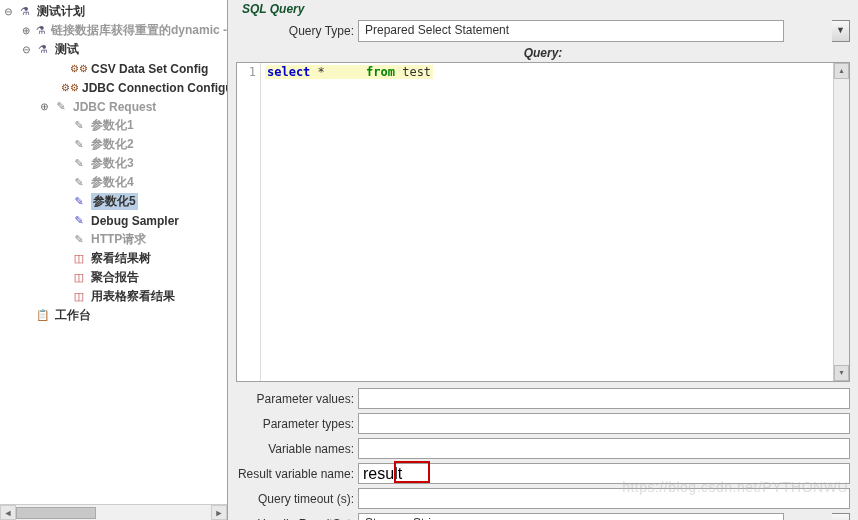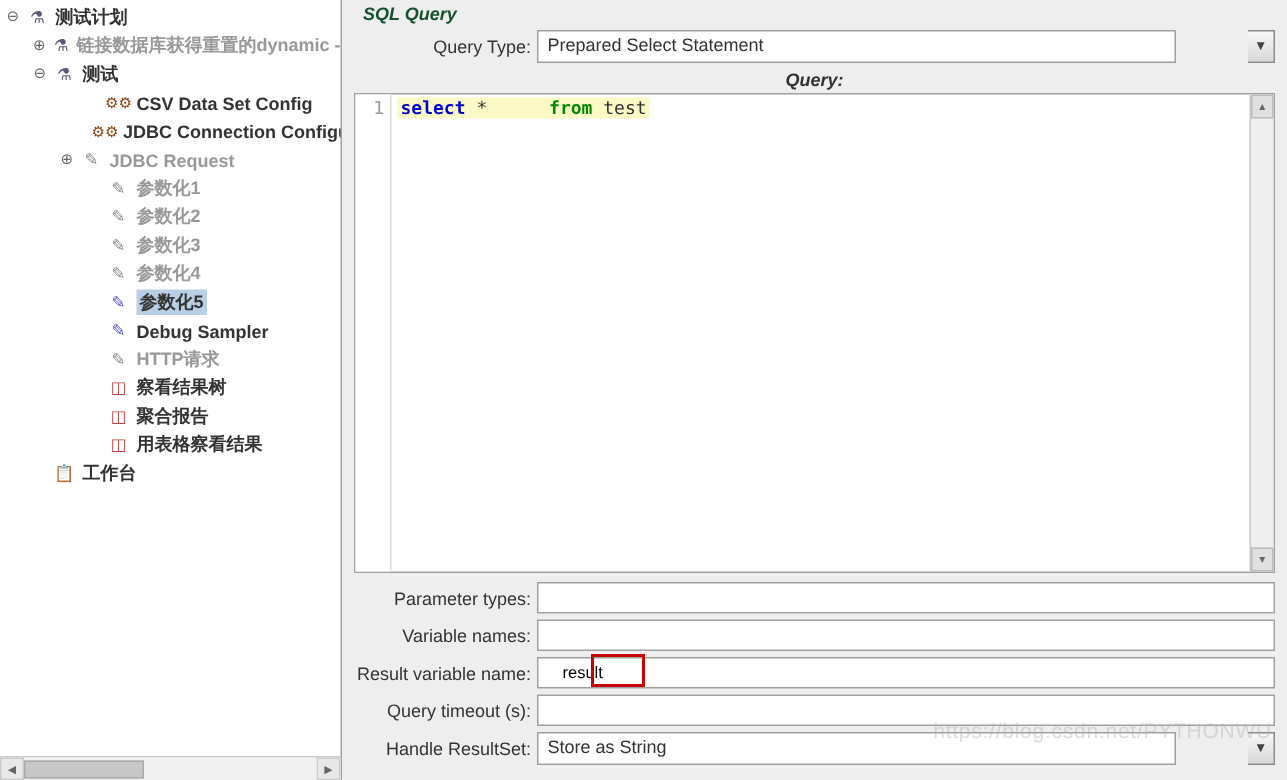--- a/index.html
+++ b/index.html
@@ -111,23 +111,23 @@
   width: 122px;
   text-align: right;
   padding-right: 4px;
   color: #333;
 }
 .field-input {
   flex: 1;
   height: 21px;
   border: 1px solid #a0a0a0;
   background: #fff;
-  padding: 0 16px;
+  padding: 0 4px;
   font-family: inherit;
-  font-size: 11px;
+  font-size: 16px;
 }
 .dropdown {
   flex: 1;
   display: flex;
   height: 22px;
   gap: 48px;
 }
 .dropdown-value {
   flex: 1;
   border: 1px solid #a0a0a0;
@@ -341,20 +341,24 @@
         </span>
       </div>
       <div class="editor-scroll">
         <div class="v-arrow">▴</div>
         <div class="v-track"></div>
         <div class="v-arrow">▾</div>
       </div>
     </div>
 
     <div class="field-row">
+      <div class="field-label">Parameter values:</div>
+      <input class="field-input" value="" style="">
+    </div>
+    <div class="field-row">
       <div class="field-label">Parameter types:</div>
       <input class="field-input" value="" style="">
     </div>
     <div class="field-row">
       <div class="field-label">Variable names:</div>
       <input class="field-input" value="" style="">
     </div>
     <div class="field-row" style="position:relative">
       <div class="field-label">Result variable name:</div>
       <input class="field-input" value="result" style="">

